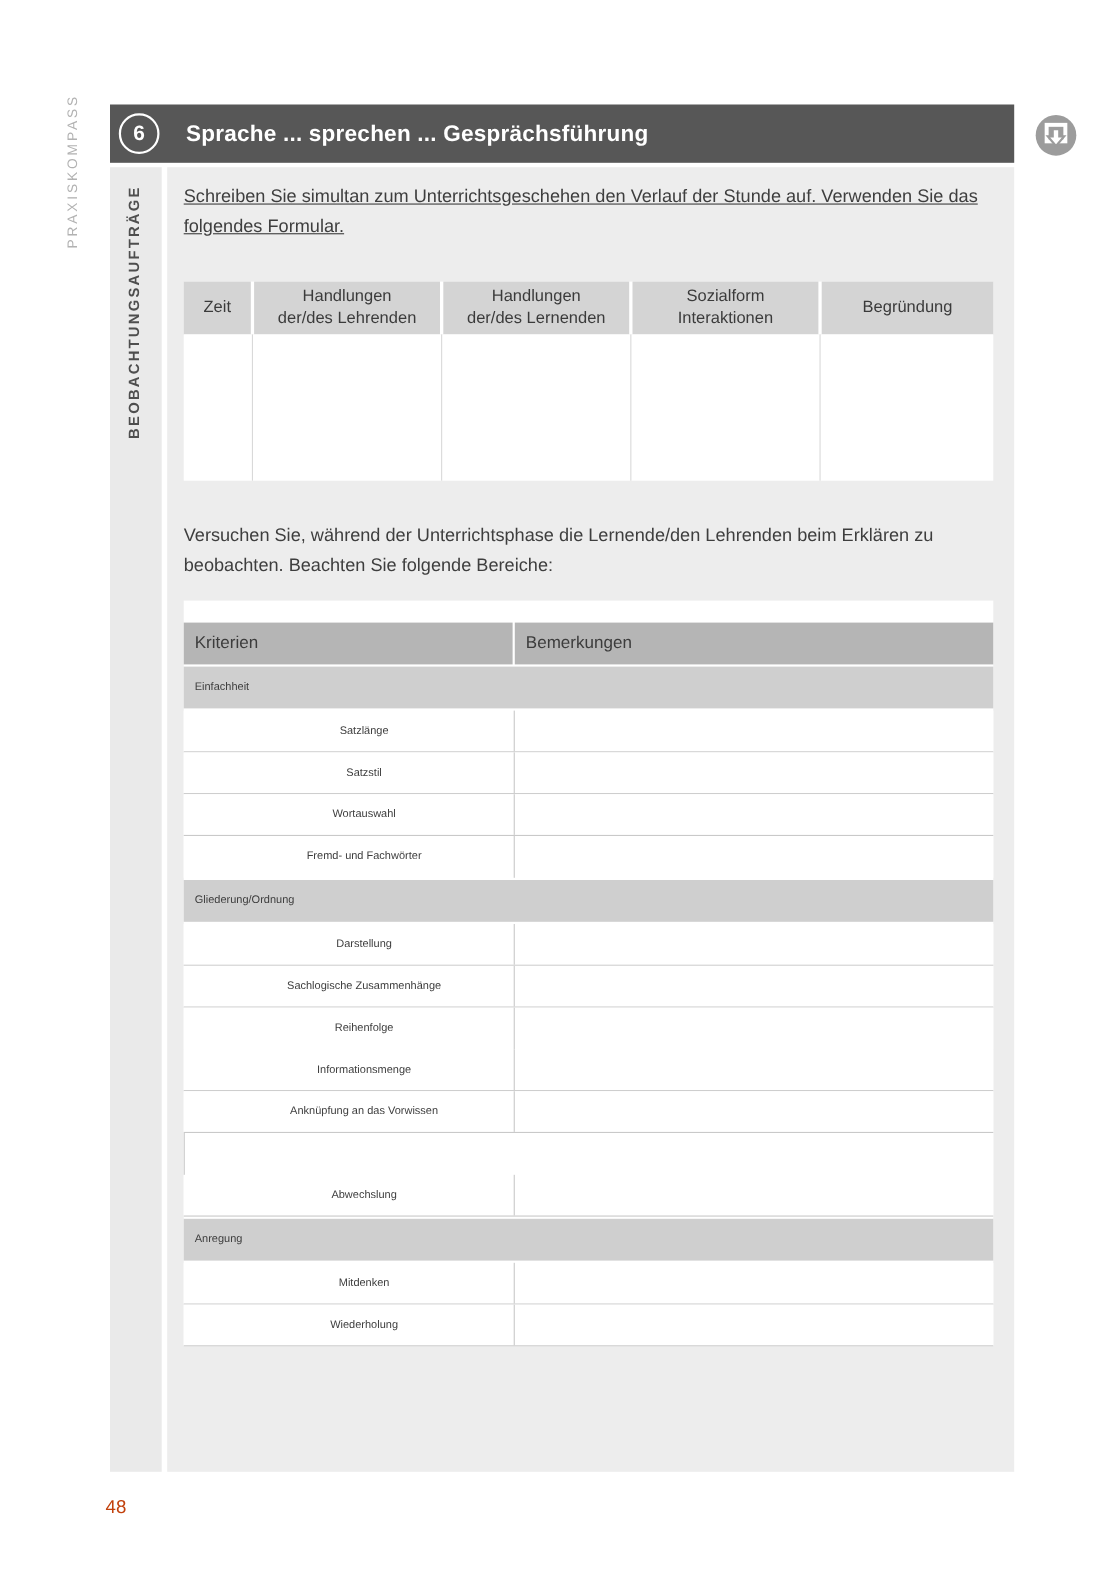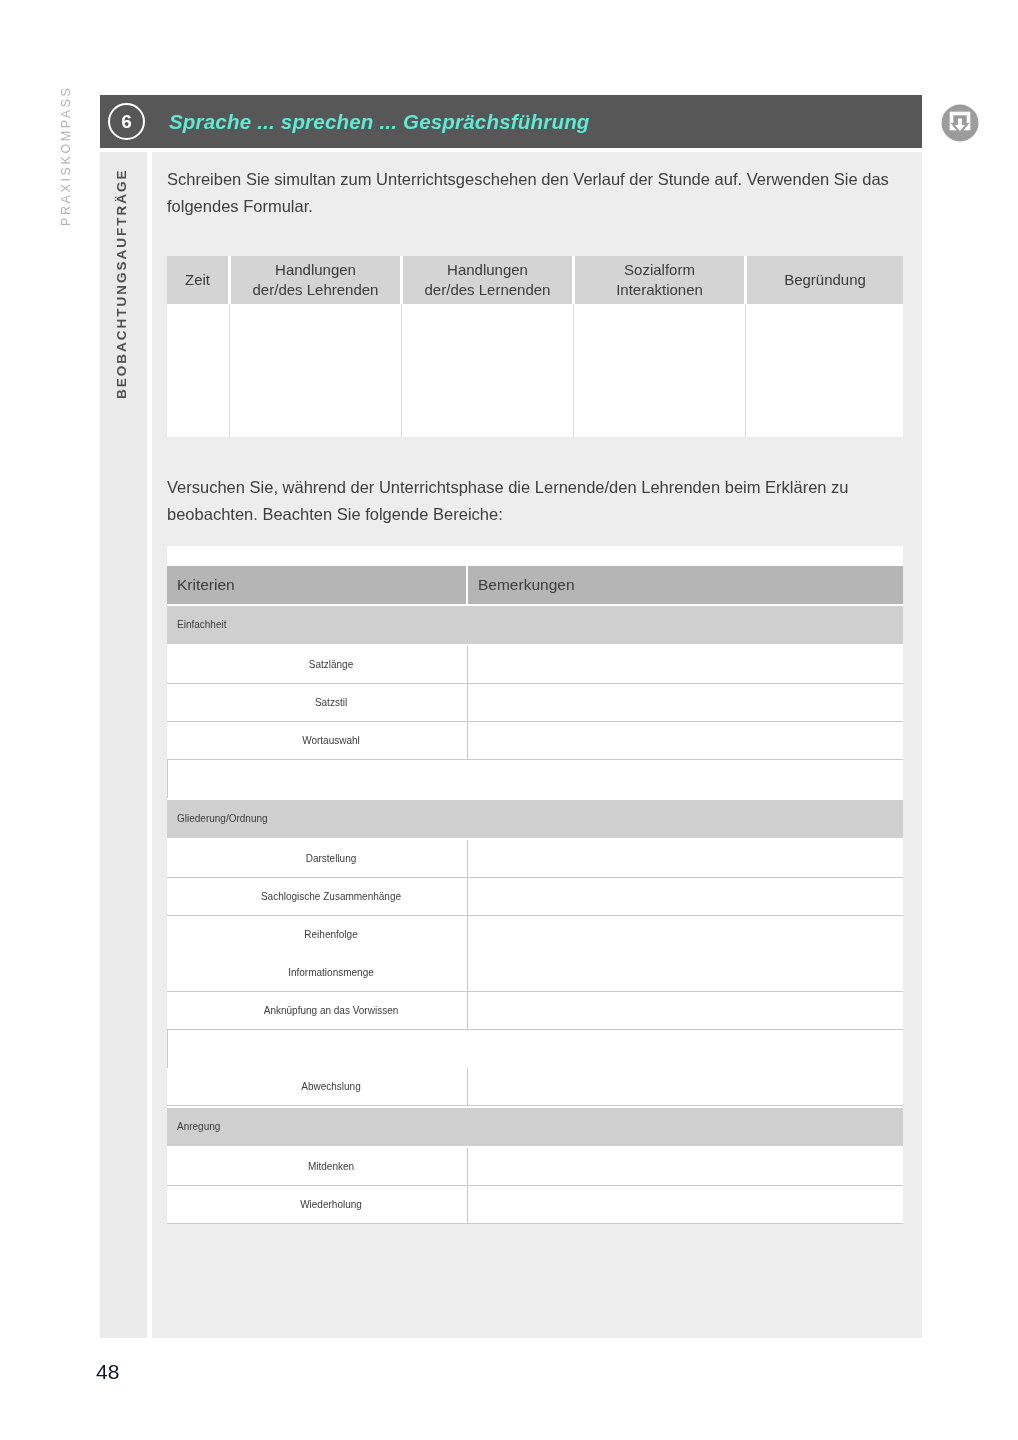--- a/index.html
+++ b/index.html
@@ -10,30 +10,30 @@
   .vlabel{position:absolute;transform:rotate(-90deg);transform-origin:left top;white-space:nowrap;}
   .praxis{left:59px;top:226px;font-size:12.5px;letter-spacing:2.6px;color:#b2b2b2;font-weight:500;}
   .striplabel{left:114px;top:399px;font-size:13.5px;font-weight:bold;letter-spacing:2px;color:#4e4e4e;}
 
   
   .headerbar{position:absolute;left:100px;top:95px;width:822px;height:53px;background:#575757;
              display:flex;align-items:center;}
   .chapnum{width:33px;height:33px;border:2px solid #fff;border-radius:50%;color:#fff;
            font-weight:bold;font-size:19px;display:flex;align-items:center;justify-content:center;
            margin-left:8px;flex:0 0 auto;}
-  .title{color:#5eead4;font-weight:bold;font-size:20.5px;margin-left:24px;letter-spacing:.2px;font-style:italic;}
+  .title{color:#ffffff;font-weight:bold;font-size:20.5px;margin-left:24px;letter-spacing:.2px;}
 
   .dlicon{position:absolute;left:941px;top:104px;width:38px;height:38px;cursor:pointer;}
 
   
   .strip{position:absolute;left:100px;top:152px;width:47px;height:1186px;background:#eaeaea;}
   .content{position:absolute;left:152px;top:152px;width:770px;height:1186px;background:#ededed;}
 
   .para{position:absolute;left:15px;width:748px;margin:0;font-size:16.5px;line-height:27px;color:#3e3e3e;}
-  .p1{top:14px;}
+  .p1{top:14px;text-decoration:underline;}
   .p2{top:322px;}
 
   
   .obs{position:absolute;left:15px;top:104px;width:736px;}
   .obs-head{display:flex;gap:3px;background:#fff;}
   .obs-th{background:#d4d4d4;height:48px;display:flex;flex-direction:column;justify-content:center;
           align-items:center;font-size:15px;color:#3b3b3b;line-height:20px;box-sizing:border-box;}
   .w0{width:61px;}.w1{width:169px;}.w2{width:169px;}.w3{width:169px;}.w4{flex:1;}
   .obs-body{position:relative;height:133px;background:#fff;}
   .obs-div{position:absolute;top:0;bottom:0;width:1px;background:#d9d9d9;}
@@ -45,21 +45,21 @@
       box-sizing:border-box;}
   .ch0{width:299px;margin-right:2px;}
   .ch1{flex:1;}
   .crow{box-sizing:border-box;font-size:10px;color:#3d3d3d;}
   .crow.section{background:#cfcfcf;height:38px;line-height:38px;padding-left:10px;margin:2px 0;}
   .crow.item{display:flex;height:38px;background:#fff;border-bottom:1px solid #c9c9c9;}
   .crow.item.pre-section{border-bottom:none;}
   .cl{width:300px;box-sizing:border-box;padding-left:28px;line-height:37px;text-align:center;}
   .cn{flex:1;border-left:1px solid #c9c9c9;}
 
-  .pagenum{position:absolute;left:96px;top:1360px;font-size:21px;color:#0f172a;}
+  .pagenum{position:absolute;left:96px;top:1360px;font-size:17px;color:#c2410c;}
 </style>
 </head>
 <body>
 
 <div class="page">
 
   <div class="vlabel praxis">PRAXISKOMPASS</div>
 
   <div class="headerbar">
     <div class="chapnum">
@@ -126,20 +126,21 @@
         </div>
         <div class="crow item">
           <div class="cl">Satzstil</div>
           <div class="cn"></div>
         </div>
         <div class="crow item">
           <div class="cl">Wortauswahl</div>
           <div class="cn"></div>
         </div>
         <div class="crow item pre-section">
+          <div class="cl">Fremd- und Fachwörter</div>
           <div class="cn"></div>
         </div>
         <div class="crow section">Gliederung/Ordnung</div>
         <div class="crow item">
           <div class="cl">Darstellung</div>
           <div class="cn"></div>
         </div>
         <div class="crow item">
           <div class="cl">Sachlogische Zusammenhänge</div>
           <div class="cn"></div>

